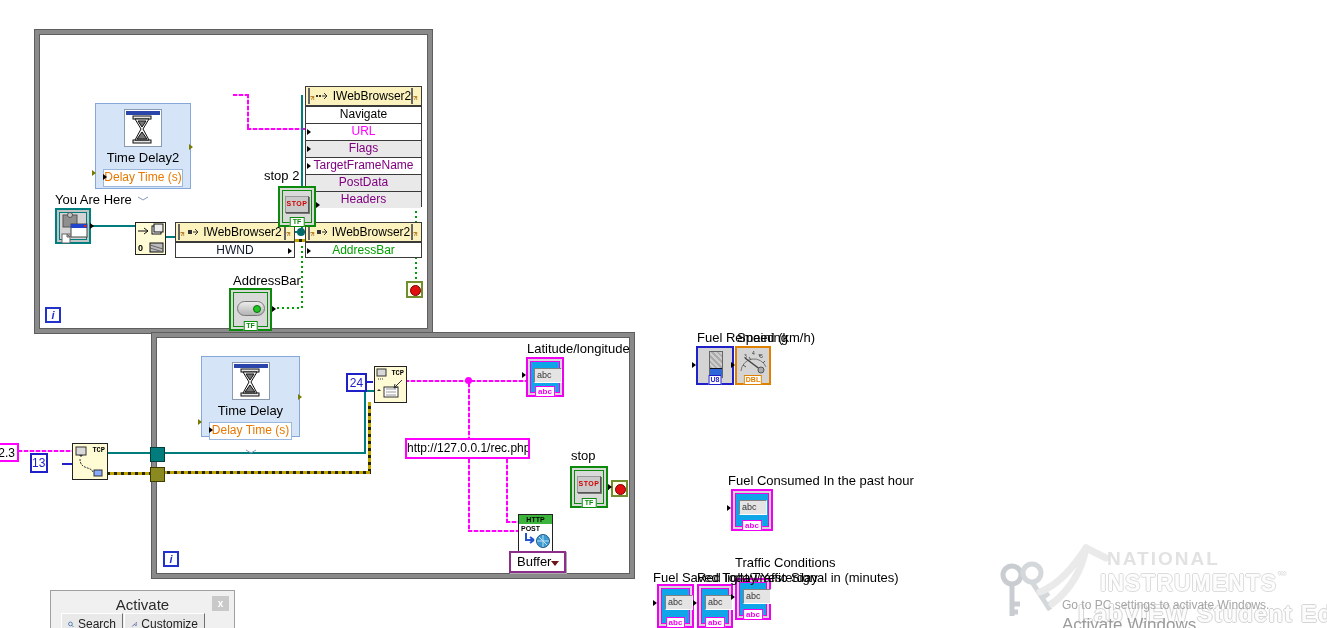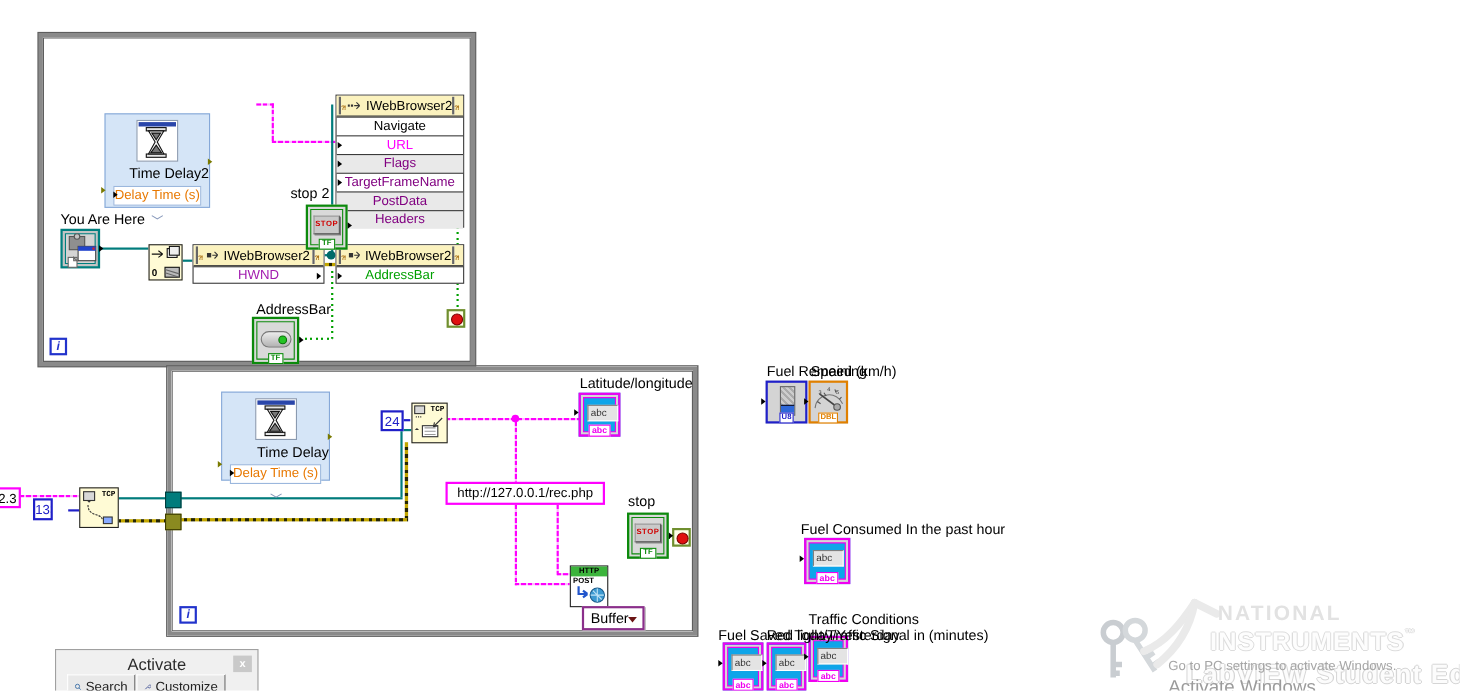--- a/index.html
+++ b/index.html
@@ -28,21 +28,21 @@
   .c-pink{border:2px solid #ff00ff;color:#000;}
   .c-blue{border:2px solid #2020c8;color:#2020c8;}
   
   .node{position:absolute;border:1px solid #3a3a3a;background:#fff;z-index:2;box-sizing:border-box;}
   .n-head{height:18px;background:#fbf2be;border-bottom:1px solid #3a3a3a;display:flex;align-items:center;
           justify-content:center;font-size:12px;position:relative;}
   .n-row{height:17px;display:flex;align-items:flex-start;justify-content:center;font-size:12px;
          position:relative;border-top:1px solid #3a3a3a;box-sizing:border-box;}
   .n-row:first-of-type{border-top:none;}
   .r-gray{background:#e9e9e9;}
-  .t-pink{color:#ff00ff;} .t-purple{color:#800080;} .t-blue{color:#a21caf;} .t-green{color:#00a000;}
+  .t-pink{color:#ff00ff;} .t-purple{color:#800080;} .t-blue{color:#0f172a;} .t-green{color:#00a000;}
   .cg{position:absolute;top:2px;width:8px;height:13px;}
   .cg .pg{width:6px;height:7px;border:1px solid #666;background:#fff;}
   .cg .qm{font-size:6px;line-height:6px;color:#a06000;font-weight:bold;letter-spacing:-1px;}
   .cg.left{left:2px;} .cg.right{right:2px;}
   
   .tri-r{width:0;height:0;border-top:4px solid transparent;border-bottom:4px solid transparent;
          border-left:5px solid #000;position:absolute;z-index:3;}
   .tri-r.sm{border-top-width:3px;border-bottom-width:3px;border-left-width:4px;}
   .tri-r.olive{border-left-color:#7a7a00;}
   
@@ -56,21 +56,21 @@
   .led-oval{position:absolute;left:6px;top:11px;width:26px;height:13px;border-radius:8px;
             background:linear-gradient(#ececec,#b3b3b3);border:1px solid #777;}
   .led-dot{position:absolute;right:3px;top:3px;width:6px;height:6px;border-radius:50%;background:#24c324;border:1px solid #0a700a;}
   
   .cond{position:absolute;width:17px;height:17px;border:2px solid #6f8f2f;background:#fffde8;box-sizing:border-box;z-index:3;}
   .cond i{position:absolute;left:2px;top:2px;width:9px;height:9px;border-radius:50%;background:#e01010;border:1px solid #7a0000;display:block;}
   
   .express{position:absolute;background:#d5e5f7;border:1px solid #86a8d8;z-index:2;box-sizing:border-box;}
   .x-icon{width:36px;height:36px;margin:5px auto 0;background:#fff;border:1px solid #8a9ab0;position:relative;}
   .x-band{position:absolute;left:1px;right:1px;top:1px;height:4px;background:#2a46aa;}
-  .x-title{text-align:right;font-size:13px;margin-top:3px;}
+  .x-title{text-align:center;font-size:13px;margin-top:3px;}
   .x-param{margin:4px auto 0;width:84%;background:#fff;border:1px solid #9bb7dd;color:#e87800;
            font-size:12px;text-align:center;height:16px;line-height:15px;position:relative;}
   .x-chev{margin:1px auto 0;width:12px;height:6px;}
   
   .sind{position:absolute;border:2px solid #f000f0;background:#0ea5e9;
         box-shadow:inset 0 0 0 2px #d6d6d6, inset 0 0 0 3px #f000f0;box-sizing:border-box;z-index:3;}
   .si-field{position:absolute;left:6px;top:9px;width:24px;height:13px;background:#e4e4e4;
             border:1px solid;border-color:#808080 #fff #fff #808080;font-size:9px;line-height:12px;
             padding-left:2px;color:#333;box-sizing:content-box;}
   .si-tag{position:absolute;bottom:-2px;left:50%;transform:translateX(-50%);background:#fff;
@@ -365,21 +365,21 @@
     <svg width="31" height="35" viewBox="0 0 31 35">
       <rect x="2" y="2" width="9" height="7" fill="#d8d8d8" stroke="#333"></rect>
       <path d="M3 12 H9" stroke="#333" stroke-dasharray="1,1"></path>
       <rect x="9" y="20" width="14" height="10" fill="#fff" stroke="#333"></rect>
       <path d="M11 22 H21 M11 25 H21 M11 28 H21" stroke="#999"></path>
       <path d="M27 13 L19 21 M19 21 L23 20 M19 21 L20 17" stroke="#333" fill="none"></path>
       <path d="M2 24 L6 24 L4 22 Z" fill="#333"></path>
     </svg>
   </div>
 
-  <div class="const c-pink" style="left:405px;top:438px;width:145px;height:21px;">http://127.0.0.1/rec.php</div>
+  <div class="const c-pink" style="left:405px;top:438px;width:125px;height:21px;">http://127.0.0.1/rec.php</div>
 
   <div class="lbl" style="left:527px;top:341px;">Latitude/longitude</div>
   <div class="sind" style="left:526px;top:357px;width:38px;height:40px;">
     <div class="si-field">abc</div>
     <div class="si-tag">abc</div>
     <span class="tri-r sm" style="left:-6px;top:13px;"></span>
   </div>
 
   <div class="lbl" style="left:571px;top:448px;">stop</div>
   <div class="bool" style="left:570px;top:466px;width:38px;height:42px;">
@@ -393,21 +393,21 @@
 
   <div class="http" style="left:518px;top:514px;width:35px;height:38px;">
     <div class="http-banner">HTTP</div>
     <div class="http-post">POST</div>
     <svg width="33" height="17" viewBox="0 0 33 17">
       <path d="M7 1 V8 H15 M15 8 L11 5 M15 8 L11 11" stroke="#2255cc" stroke-width="2" fill="none"></path>
       <circle cx="24" cy="9" r="6.5" fill="#3d9ad1" stroke="#1a5a8a"></circle>
       <path d="M18 9 H30 M24 3 V15 M20 5 C23 8 25 10 28 13" stroke="#bfe2f5" fill="none"></path>
     </svg>
   </div>
-  <div class="ring" style="left:509px;top:551px;width:57px;height:22px;margin-left:20px;">
+  <div class="ring" style="left:509px;top:551px;width:57px;height:22px;">
     <span>Buffer</span>
     <span class="ring-tri"></span>
   </div>
 
   <div class="lbl" style="left:697px;top:330px;">Fuel Remaining</div>
   <div class="lbl" style="left:737px;top:330px;">Speed (km/h)</div>
 
   <div class="tico" style="left:696px;top:346px;width:38px;height:39px;border:2px solid #2020c8;">
     <div style="position:absolute;left:11px;top:3px;width:12px;height:25px;border:1px solid #666;background:repeating-linear-gradient(45deg,#cdcdcd 0 2px,#ababab 2px 4px);">
       <div style="position:absolute;left:0;right:0;bottom:0;height:8px;background:#2e68d8;border-top:1px solid #112;"></div>

